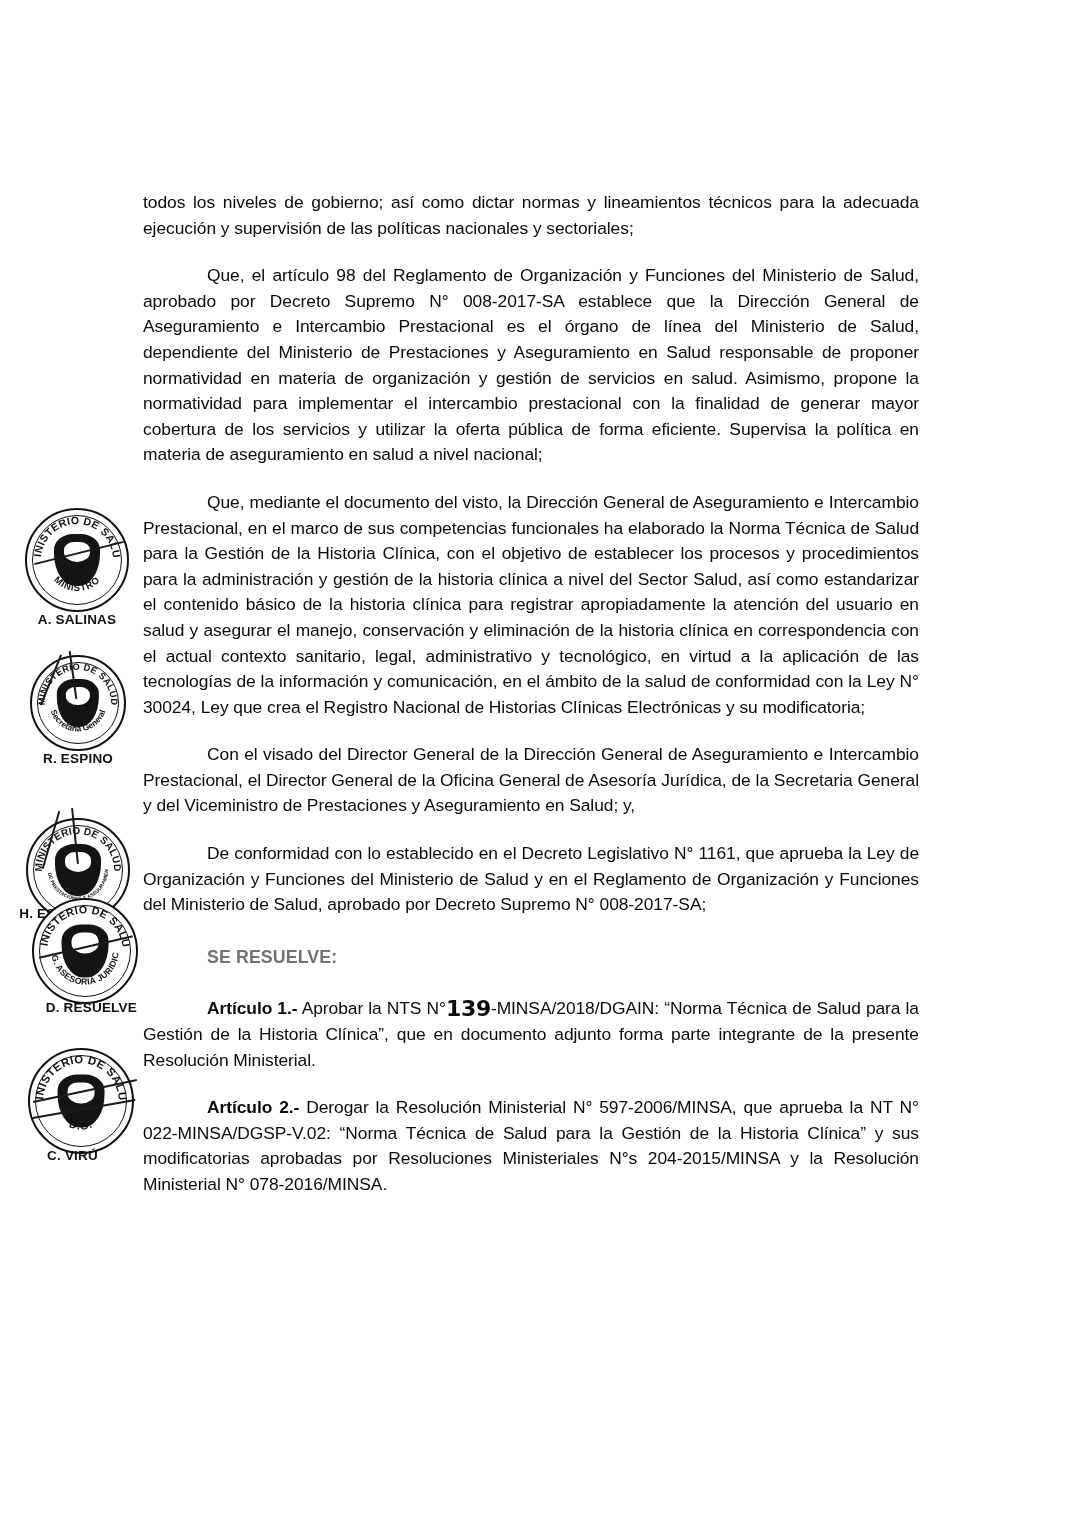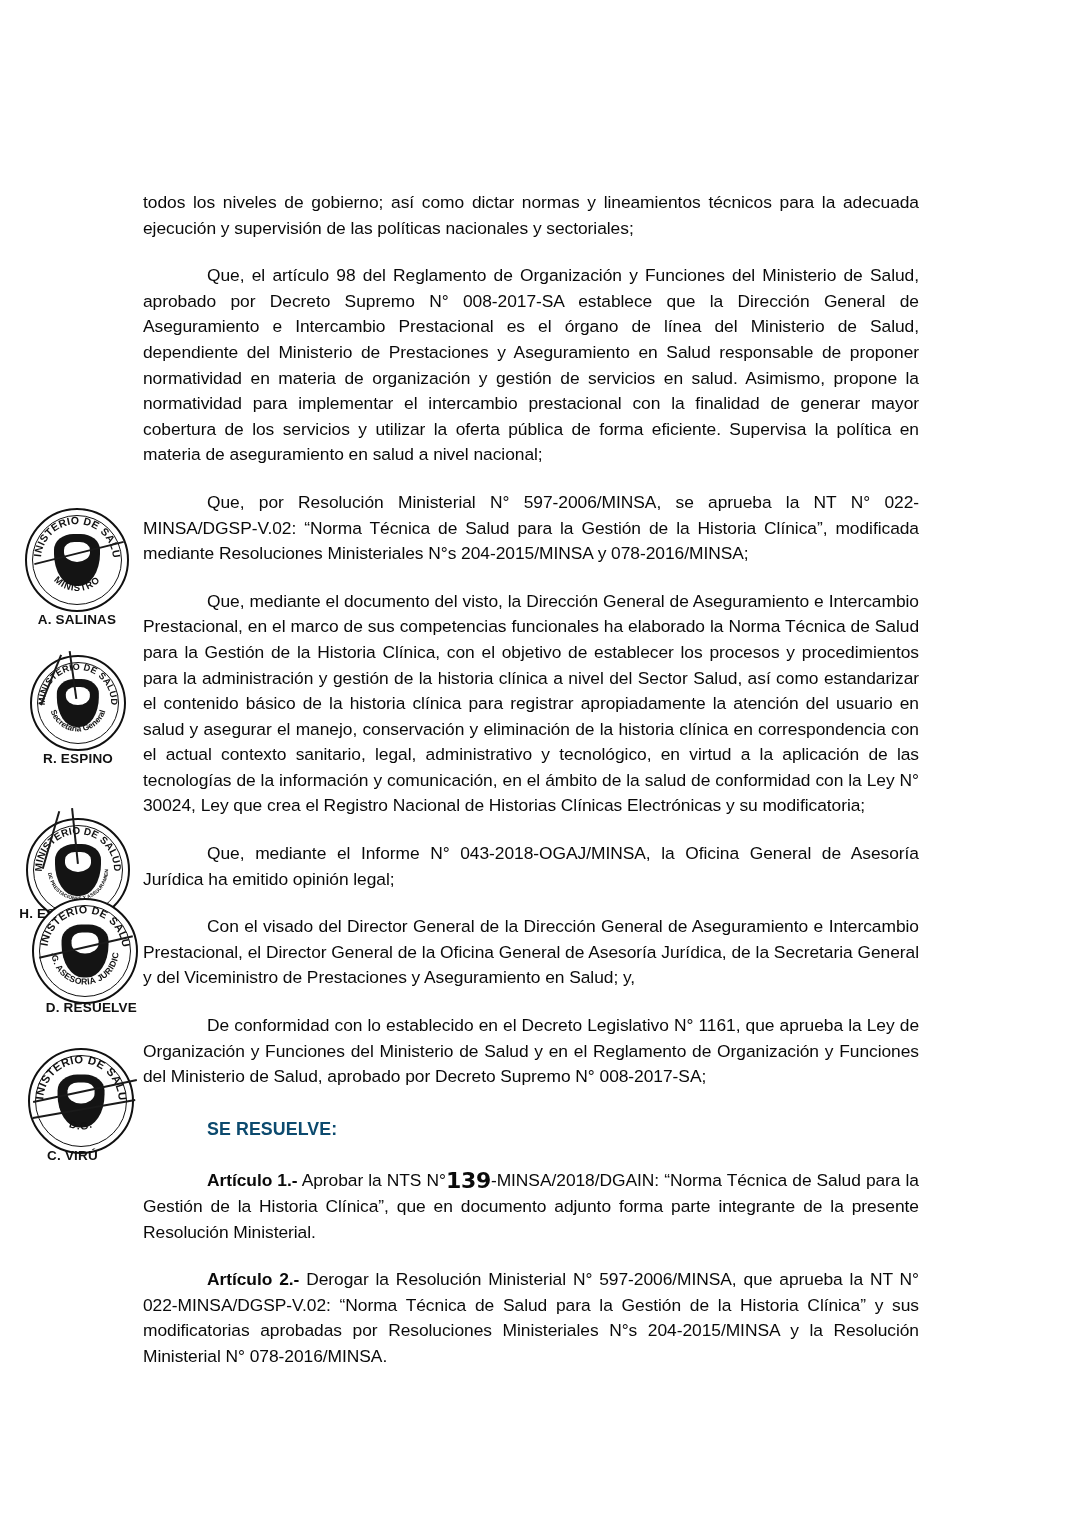--- a/index.html
+++ b/index.html
@@ -35,21 +35,21 @@
     letter-spacing: -0.05px;
   }
   .para.indent { text-indent: 64px; }
   .para.gap-lg { margin-bottom: 27px; }
   .b { font-weight: bold; }
 
   .heading {
     font-size: 17.8px;
     font-weight: bold;
     line-height: 25.6px;
-    color: #0c4a6e;
+    color: #737373;
     text-indent: 64px;
     margin: 0 0 24px 0;
     letter-spacing: 0.1px;
   }
 
   
   .stamp-number {
     font-family: "DejaVu Sans", sans-serif;
     font-weight: bold;
     font-size: 22px;
@@ -229,26 +229,24 @@
     </div>
     <div class="seal-caption" style="top:100px; left:42%;">C. VIRÚ</div>
   </div>
 
   <div class="doc-body">
 
     <p class="para">todos los niveles de gobierno; así como dictar normas y lineamientos técnicos para la adecuada ejecución y supervisión de las políticas nacionales y sectoriales;</p>
 
     <p class="para indent">Que, el artículo 98 del Reglamento de Organización y Funciones del Ministerio de Salud, aprobado por Decreto Supremo N° 008-2017-SA establece que la Dirección General de Aseguramiento e Intercambio Prestacional es el órgano de línea del Ministerio de Salud, dependiente del Ministerio de Prestaciones y Aseguramiento en Salud responsable de proponer normatividad en materia de organización y gestión de servicios en salud. Asimismo, propone la normatividad para implementar el intercambio prestacional con la finalidad de generar mayor cobertura de los servicios y utilizar la oferta pública de forma eficiente. Supervisa la política en materia de aseguramiento en salud a nivel nacional;</p>
 
-    <p class="para indent">Que, por Resolución Ministerial N° 597-2006/MINSA, se aprueba la NT N° 022-MINSA/DGSP-V.02: “Norma Técnica de Salud para la Gestión de la Historia Clínica”, modificada mediante Resoluciones Ministeriales N°s 204-2015/MINSA y 078-2016/MINSA;</p>
 
     <p class="para indent">Que, mediante el documento del visto, la Dirección General de Aseguramiento e Intercambio Prestacional, en el marco de sus competencias funcionales ha elaborado la Norma Técnica de Salud para la Gestión de la Historia Clínica, con el objetivo de establecer los procesos y procedimientos para la administración y gestión de la historia clínica a nivel del Sector Salud, así como estandarizar el contenido básico de la historia clínica para registrar apropiadamente la atención del usuario en salud y asegurar el manejo, conservación y eliminación de la historia clínica en correspondencia con el actual contexto sanitario, legal, administrativo y tecnológico, en virtud a la aplicación de las tecnologías de la información y comunicación, en el ámbito de la salud de conformidad con la Ley N° 30024, Ley que crea el Registro Nacional de Historias Clínicas Electrónicas y su modificatoria;</p>
 
 
-    <p class="para indent">Que, mediante el Informe N° 043-2018-OGAJ/MINSA, la Oficina General de Asesoría Jurídica ha emitido opinión legal;</p>
 
     <p class="para indent">Con el visado del Director General de la Dirección General de Aseguramiento e Intercambio Prestacional, el Director General de la Oficina General de Asesoría Jurídica, de la Secretaria General y del Viceministro de Prestaciones y Aseguramiento en Salud; y,</p>
 
     <p class="para indent gap-lg">De conformidad con lo establecido en el Decreto Legislativo N° 1161, que aprueba la Ley de Organización y Funciones del Ministerio de Salud y en el Reglamento de Organización y Funciones del Ministerio de Salud, aprobado por Decreto Supremo N° 008-2017-SA;</p>
 
     <p class="heading">SE RESUELVE:</p>
 
     <p class="para indent">
       <span class="b">Artículo 1.-</span><span> Aprobar la NTS N°</span><span class="stamp-number">139</span><span>-MINSA/2018/DGAIN: “Norma Técnica de Salud para la Gestión de la Historia Clínica”, que en documento adjunto forma parte integrante de la presente Resolución Ministerial.</span>
     </p>

